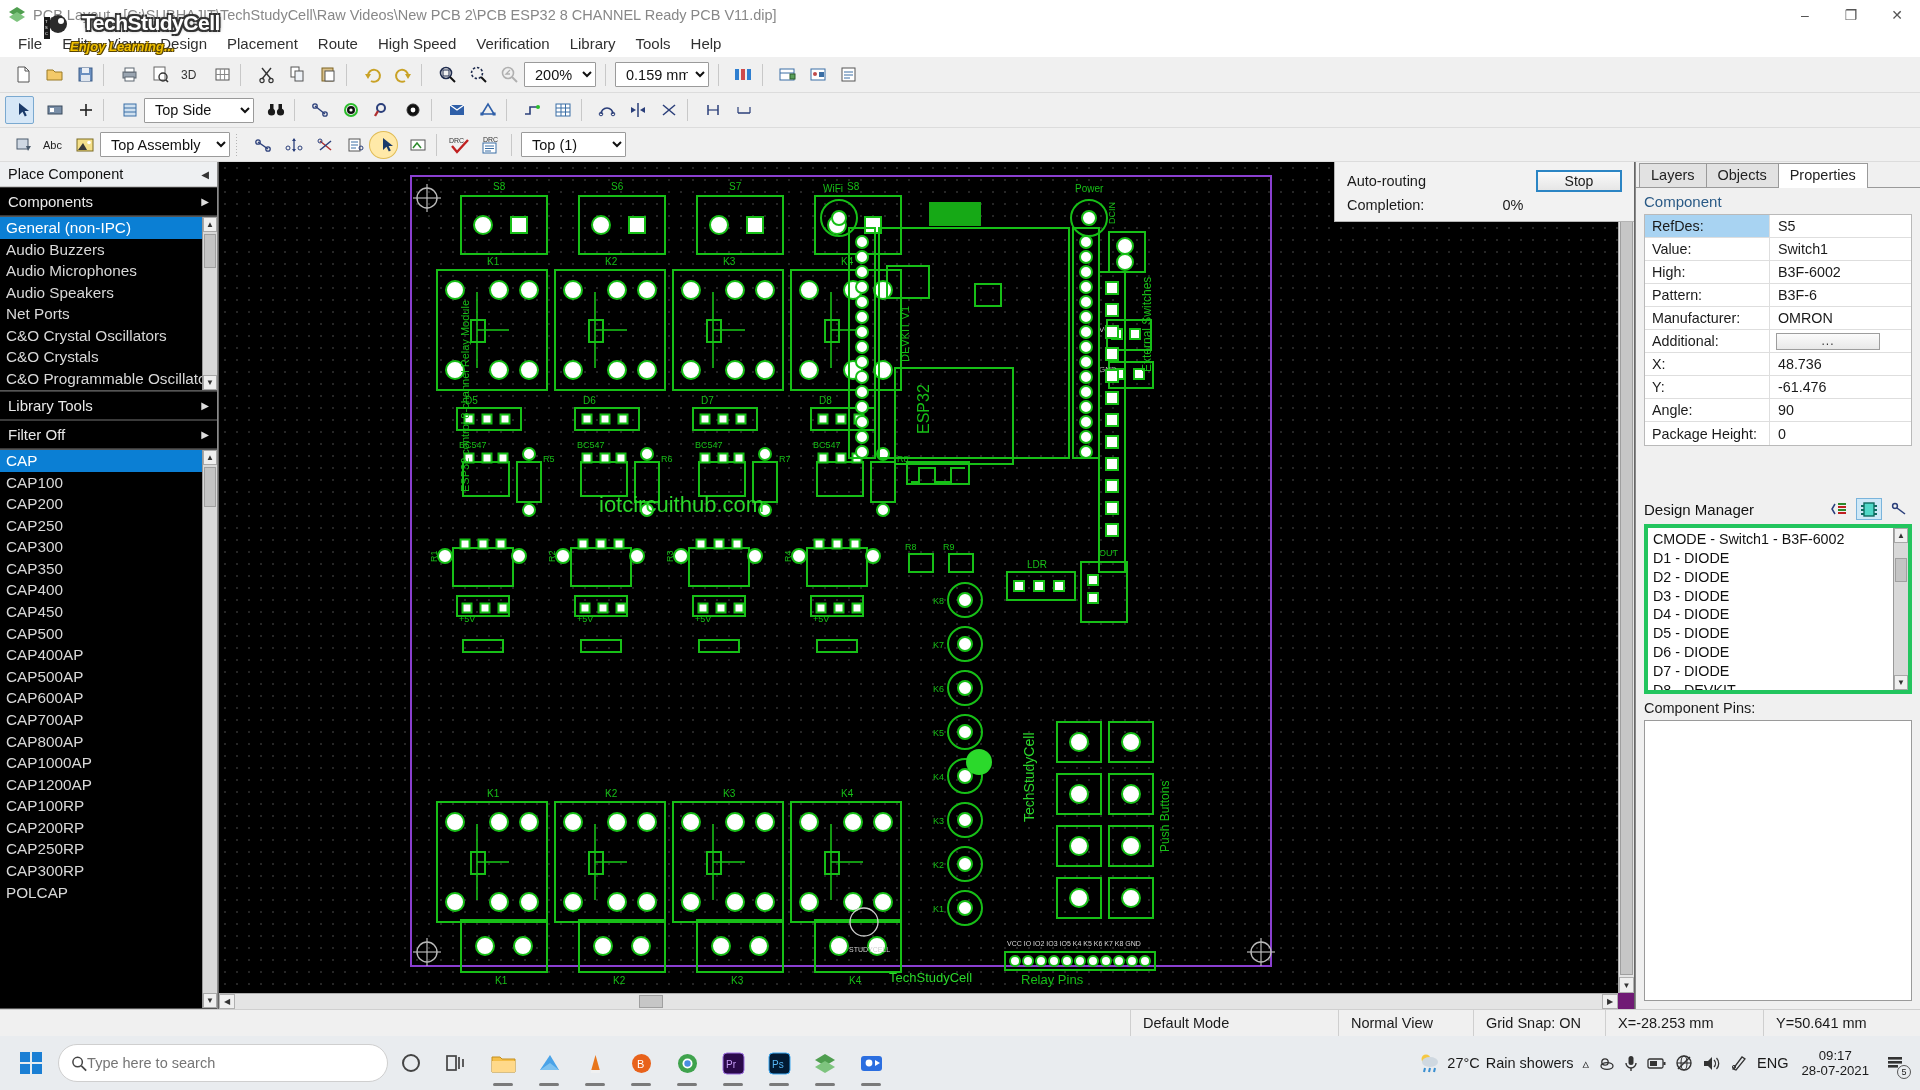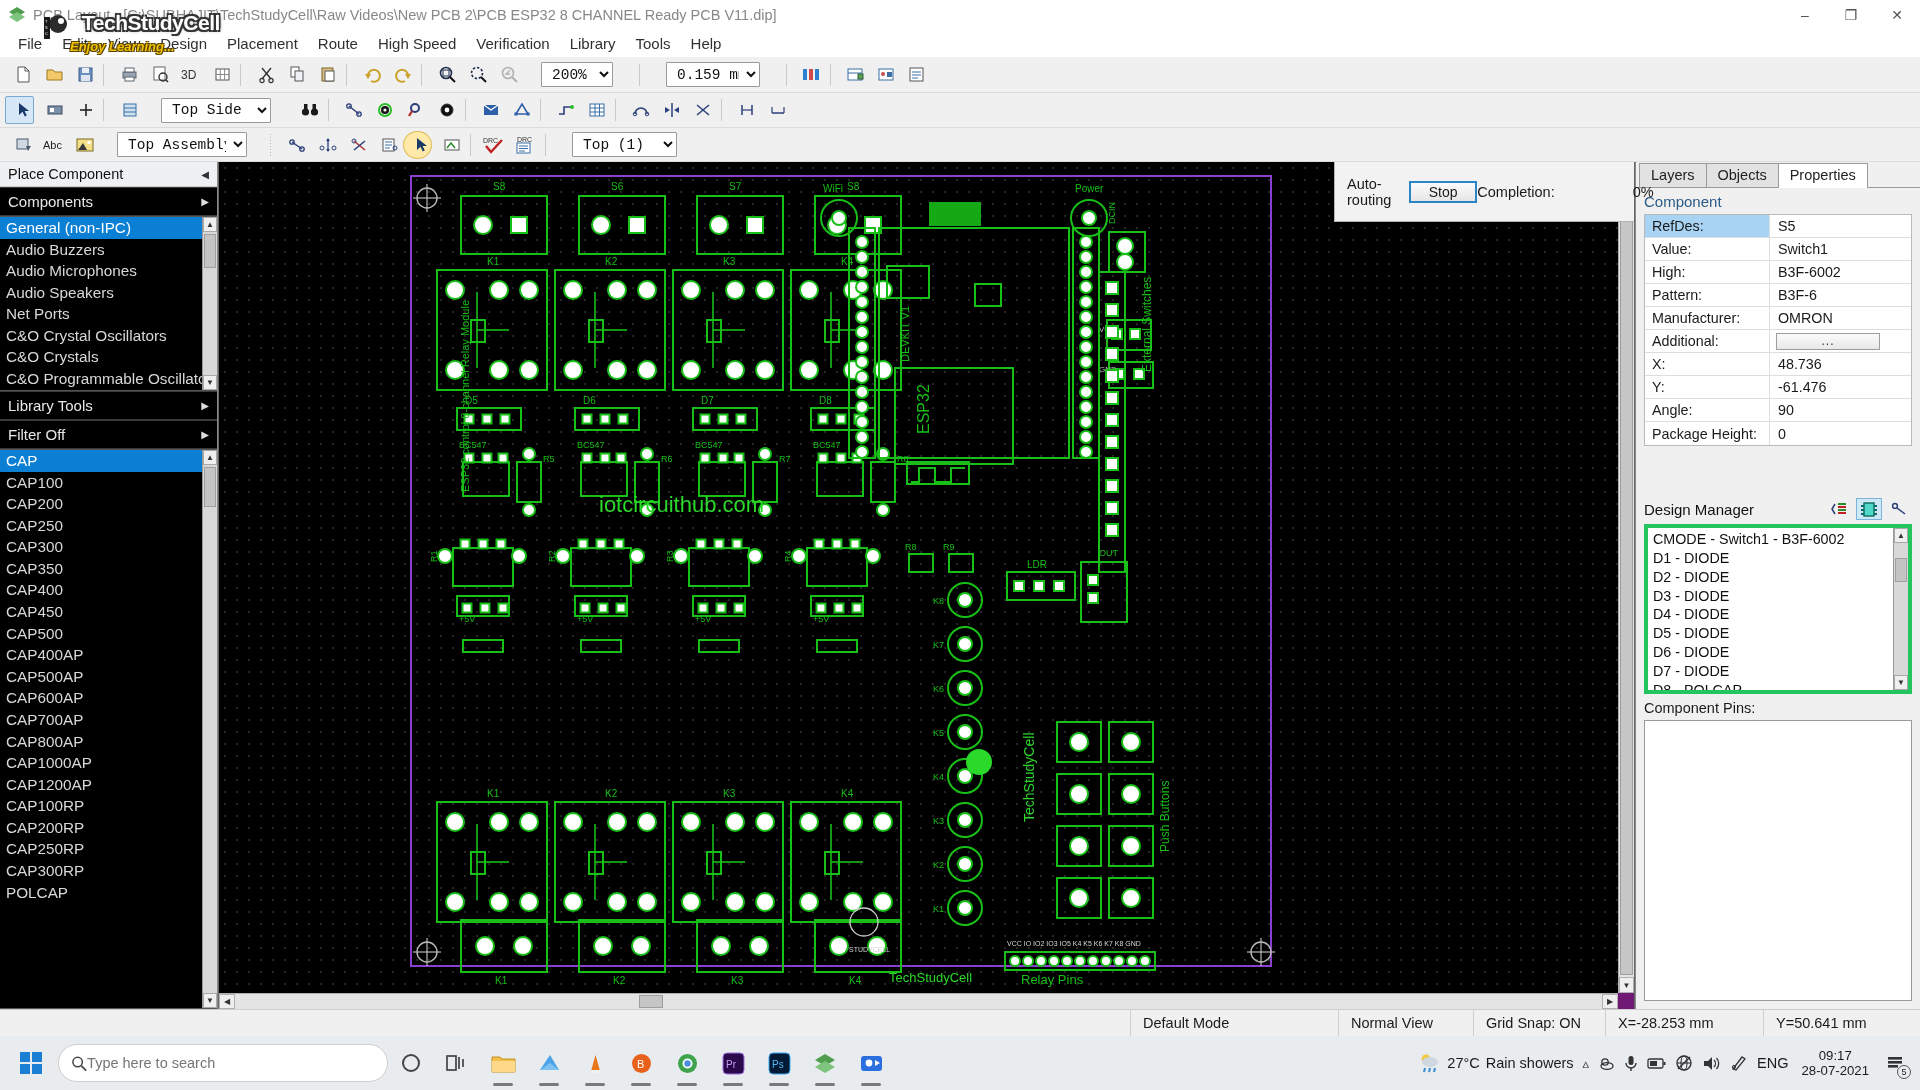--- a/index.html
+++ b/index.html
@@ -34,22 +34,22 @@
           justify-content:flex-end; border:1px solid transparent; border-radius:2px; }
   .tbtn svg { display:block; }
   .tbtn.active { background:#d6e7f7; border-color:#7aa9d0; }
   .tbtn.hl { background:#ffe9a8; border-color:#e0bc55; border-radius:50%; }
   .sep { width:1px; height:22px; background:#c8c8c8; margin:0 6px; }
   .grip { width:4px; height:24px; margin:0 5px 0 2px;
           background-image:radial-gradient(#b4b4b4 40%, transparent 41%);
           background-size:3px 3px; }
   select.tbsel {
      height:25px; border:1px solid #9a9a9a; background:#fff; font-size:14.5px;
-     font-family:Liberation Mono, monospace; padding:0 4px 0 6px; color:#111;
-     border-radius:1px; margin:0 20px;
+     font-family:Liberation Sans, sans-serif; padding:0 4px 0 6px; color:#111;
+     border-radius:1px; margin:0 3px;
   }
   .sel-zoom { width:72px; }
   .sel-grid { width:94px; }
   .sel-side { width:110px; }
   .sel-asm  { width:130px; }
   .sel-layer{ width:105px; }
 
   
   .body { flex:1 1 auto; display:flex; min-height:0; }
 
@@ -82,21 +82,21 @@
   .canvaswrap { flex:1 1 auto; position:relative; background:#701a75; min-width:0;
                 border-left:1px solid #666; border-right:1px solid #666; }
   .canvas { position:absolute; inset:0 16px 16px 0; background:#000; overflow:hidden; }
   .dots { position:absolute; inset:0;
           background-image:radial-gradient(#262626 0.8px, transparent 0.9px);
           background-size:12px 12px; }
 
   .routingbox { position:absolute; top:0; right:0; width:300px; height:60px;
                 background:#f2f2f2; border-left:1px solid #b5b5b5;
                 border-bottom:1px solid #b5b5b5; padding:8px 12px; z-index:5;
-                display:flex; flex-direction:row; justify-content:space-between; }
+                display:flex; flex-direction:column; justify-content:space-between; }
   .rb-row { display:flex; align-items:center; font-size:14.5px; }
   .rb-row .val { margin-left:auto; }
   .rb-stop { width:86px; height:22px; background:linear-gradient(#fafafa,#e6e6e6);
              border:2px solid #2b85c4; font-size:14px; display:flex; align-items:center;
              justify-content:center; margin-left:auto; }
 
   .hsb { position:absolute; left:0; right:16px; bottom:0; height:16px; background:#e4e4e4;
          border-top:1px solid #b0b0b0; }
   .hsb .lf,.hsb .rt{ position:absolute; top:0; width:16px; height:15px; background:#efefef;
       border:1px solid #b0b0b0; display:flex; align-items:center; justify-content:center;
@@ -1150,21 +1150,21 @@
       <div class="dmlist">
         <div id="dm-rows" style="padding-top:2px">
             <div class="dmrow">CMODE - Switch1 - B3F-6002</div>
             <div class="dmrow">D1 - DIODE</div>
             <div class="dmrow">D2 - DIODE</div>
             <div class="dmrow">D3 - DIODE</div>
             <div class="dmrow">D4 - DIODE</div>
             <div class="dmrow">D5 - DIODE</div>
             <div class="dmrow">D6 - DIODE</div>
             <div class="dmrow">D7 - DIODE</div>
-            <div class="dmrow">D8 - POLCAP</div>
+            <div class="dmrow">D8 - DEVKIT</div>
           </div>
         <div class="vsb">
           <div class="up">▲</div>
           <div class="thumb" style="top:30px;height:24px"></div>
           <div class="dn">▼</div>
         </div>
       </div>
       <div class="cp-label">Component Pins:</div>
       <div class="cplist"></div>
     </div>

